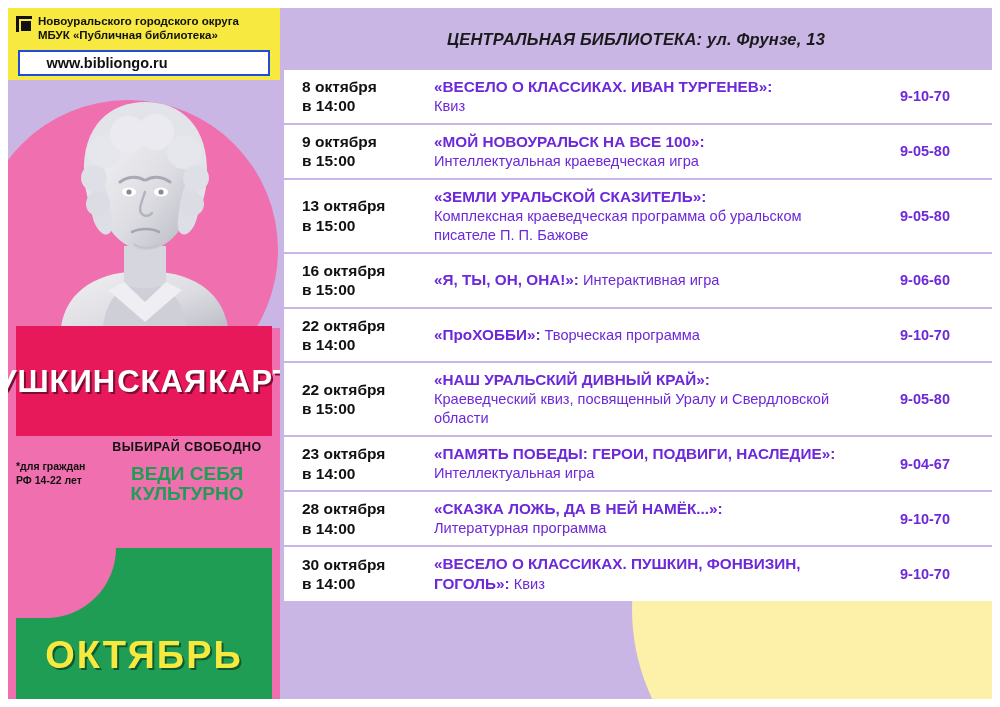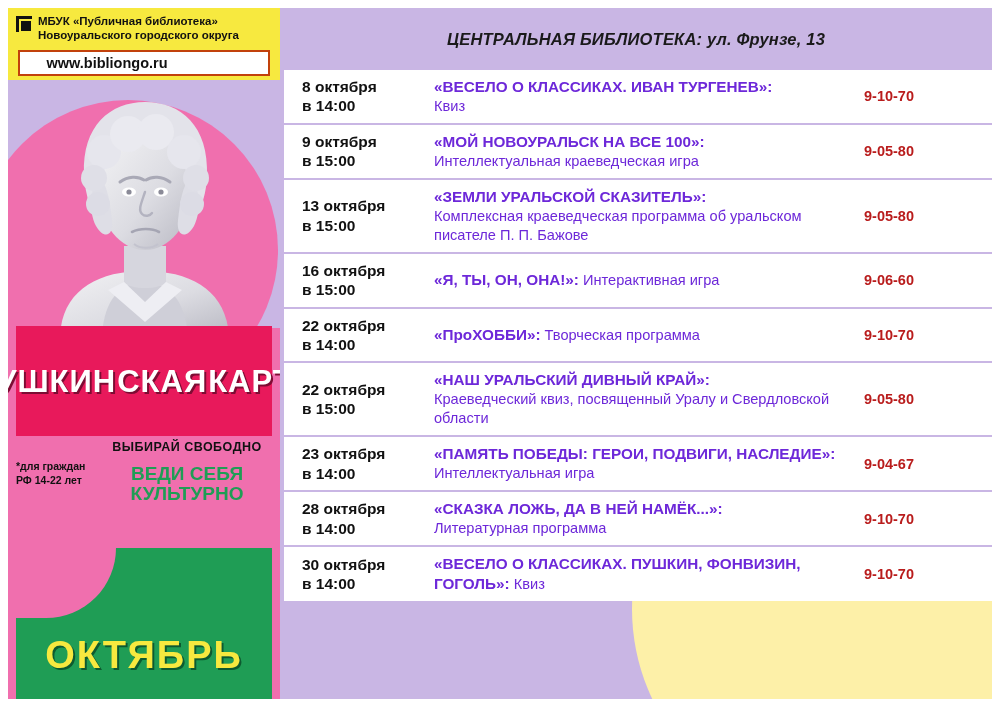--- a/index.html
+++ b/index.html
@@ -78,23 +78,24 @@
     color: #6d28d9;
     line-height: 1.3;
   }
   .col-desc .ttl {
     font-weight: bold;
     font-size: 15.3px;
   }
   .col-desc .sub { font-weight: normal; }
   .col-phone {
     width: 142px;
+    text-align: center;
     font-size: 14.5px;
     font-weight: bold;
-    color: #b91c1c;
+    color: #6d28d9;
     white-space: nowrap;
   }
 
   
   .left-col {
     position: absolute;
     left: 8px; top: 8px;
     width: 272px; height: 691px;
     background: #f06fae;
     overflow: hidden;
@@ -123,21 +124,21 @@
   .lc-logo-square:after {
     content: "";
     position: absolute;
     left: 3px; top: 3px; width: 10px; height: 10px;
     border: 2px solid #f7e93f;
   }
   .lc-sitebar {
     position: absolute;
     left: 10px; top: 42px;
     width: 252px; height: 26px;
-    border: 2px solid #c2410c;
+    border: 2px solid #1d4ed8;
     background: #ffffff;
     display: flex;
     align-items: stretch;
   }
   .lc-site {
     flex: 1;
     display: flex; align-items: center; justify-content: center;
     font-size: 14.5px; font-weight: bold; color: #111;
   }
   .lc-phone {
@@ -336,22 +337,22 @@
           </tr>
         </tbody>
     </table>
   </div>
 
   <div class="left-col">
 
     <div class="lc-yellow"></div>
     <div class="lc-logo-square"></div>
     <div class="lc-org">
+      <div>Новоуральского городского округа</div>
       <div>МБУК «Публичная библиотека»</div>
-      <div>Новоуральского городского округа</div>
     </div>
 
     <div class="lc-sitebar">
       <div class="lc-site">www.bibliongo.ru</div>
       <div class="lc-phone">9-02-62</div>
     </div>
 
     <div class="portrait-wrap">
       <div class="pk-blob"></div>
       <svg class="pushkin" viewBox="0 0 205 250">

